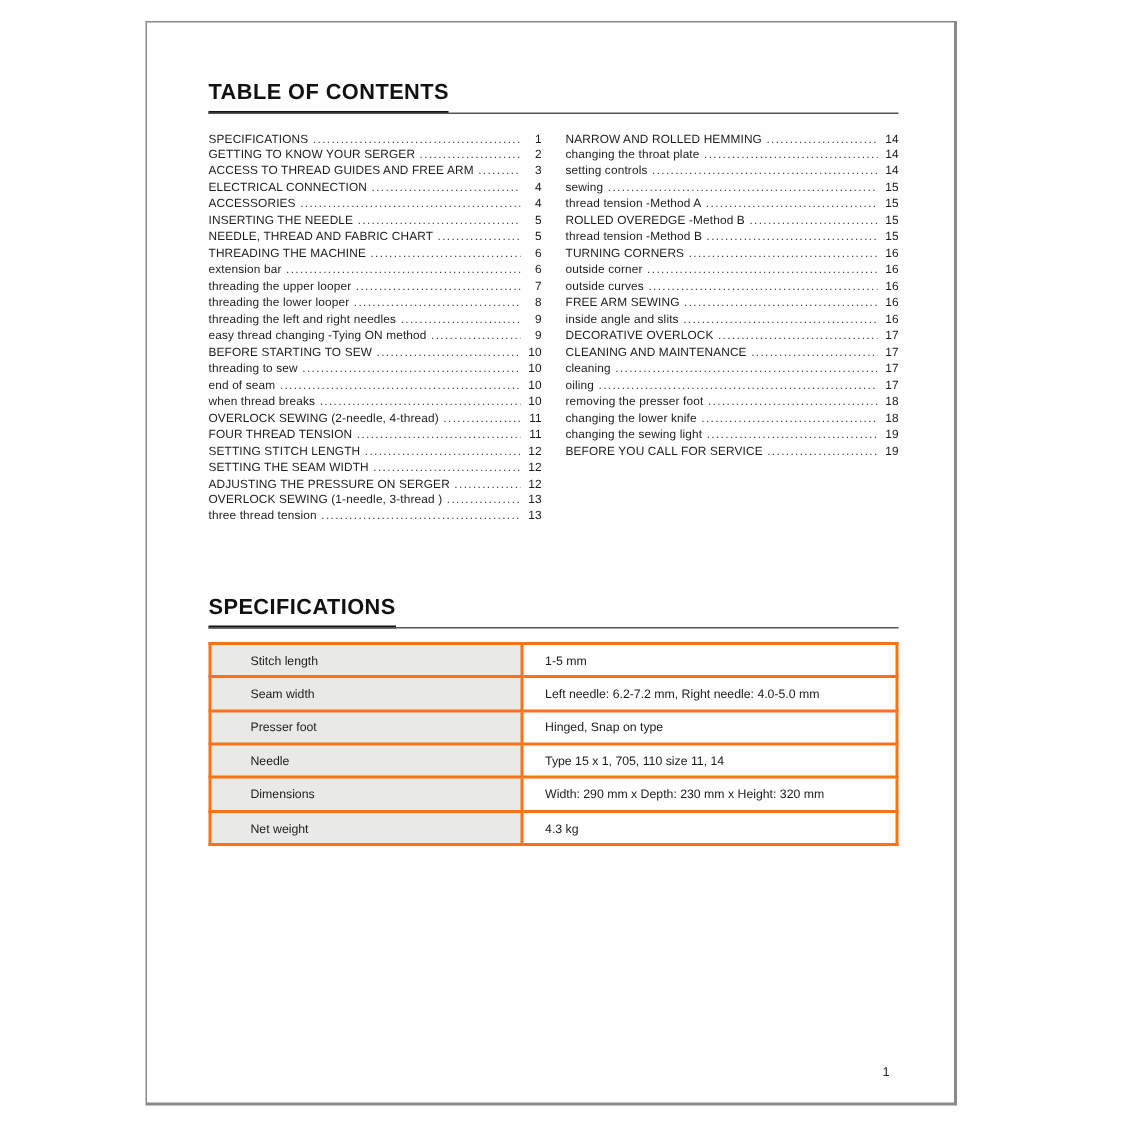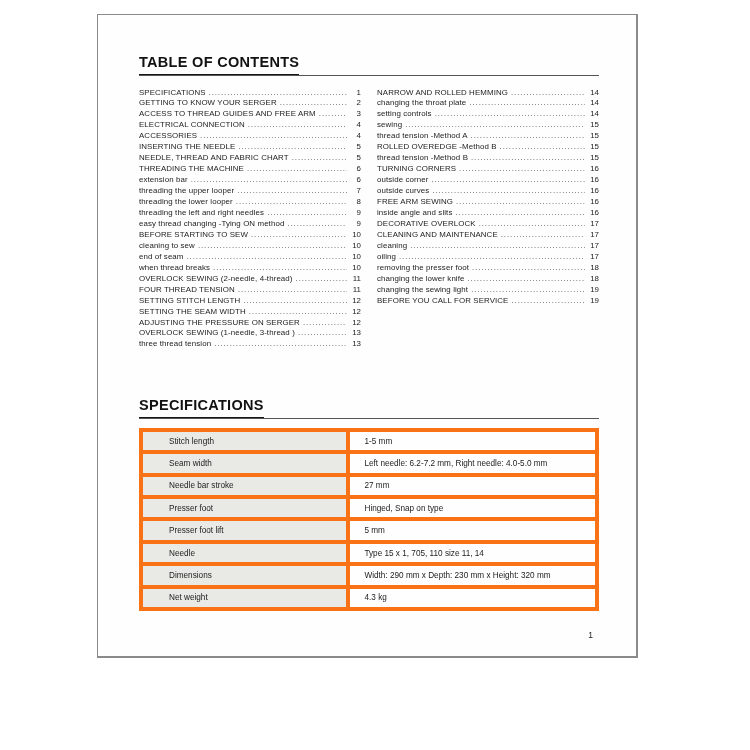--- a/index.html
+++ b/index.html
@@ -1,18 +1,18 @@
 <!DOCTYPE html>
 <html><head>
 <meta charset="utf-8">
 <style>
   * { margin:0; padding:0; box-sizing:border-box; }
   html,body { width:750px; height:750px; background:#ffffff; font-family:"Liberation Sans", sans-serif; }
   .sheet {
-    position:absolute; left:97px; top:14px; width:541px; height:644px;
+    position:absolute; left:97px; top:14px; width:541px; height:723px;
     background:#fefefe;
     border:1px solid #8a8a8a;
     border-right-width:2px; border-bottom-width:2px;
     padding:39px 37px 0 41px;
   }
   .heading { position:relative; line-height:1; }
   .heading::after {
     content:""; position:absolute; left:0; right:0; bottom:0;
     border-bottom:1.5px solid #555;
   }
@@ -35,21 +35,21 @@
   .toc-entry .dots::after {
     content:"......................................................................................................";
   }
   .toc-entry .pg { flex:0 0 auto; min-width:11px; text-align:right; }
   
   .spec-section { margin-top:47px; }
   .spec-table {
     width:100%; border-collapse:collapse; margin-top:9px;
     font-size:8.2px; color:#1c1c1c;
   }
-  .spec-table td { border:4px solid #f97316; height:22.4px; vertical-align:middle; }
+  .spec-table td { border:2px solid #f97316; height:22.4px; vertical-align:middle; }
   .spec-table td.k { width:45.5%; background:#e9e9e5; padding-left:26px; }
   .spec-table td.v { padding-left:14px;margin-left:34px; }
   .page-num {
     position:absolute; right:43px; bottom:16px;
     font-size:8.5px; color:#222;
   }
 </style>
 </head>
 <body>
 
@@ -139,21 +139,21 @@
     <span class="pg">9</span>
   </div>
 
   <div class="toc-entry">
     <span class="lbl">BEFORE STARTING TO SEW</span>
     <span class="dots"></span>
     <span class="pg">10</span>
   </div>
 
   <div class="toc-entry">
-    <span class="lbl">cleaning to sew</span>
+    <span class="lbl">threading to sew</span>
     <span class="dots"></span>
     <span class="pg">10</span>
   </div>
 
   <div class="toc-entry">
     <span class="lbl">end of seam</span>
     <span class="dots"></span>
     <span class="pg">10</span>
   </div>
 
@@ -339,34 +339,26 @@
   <tr>
     <td class="k">Stitch length</td>
     <td class="v">1-5 mm</td>
   </tr>
 
   <tr>
     <td class="k">Seam width</td>
     <td class="v">Left needle: 6.2-7.2 mm, Right needle: 4.0-5.0 mm</td>
   </tr>
 
-  <tr>
-    <td class="k">Needle bar stroke</td>
-    <td class="v">27 mm</td>
-  </tr>
 
   <tr>
     <td class="k">Presser foot</td>
     <td class="v">Hinged, Snap on type</td>
   </tr>
 
-  <tr>
-    <td class="k">Presser foot lift</td>
-    <td class="v">5 mm</td>
-  </tr>
 
   <tr>
     <td class="k">Needle</td>
     <td class="v">Type 15 x 1, 705, 110  size 11, 14</td>
   </tr>
 
 
   <tr>
     <td class="k">Dimensions</td>
     <td class="v">Width: 290 mm x Depth: 230 mm x Height: 320 mm</td>

